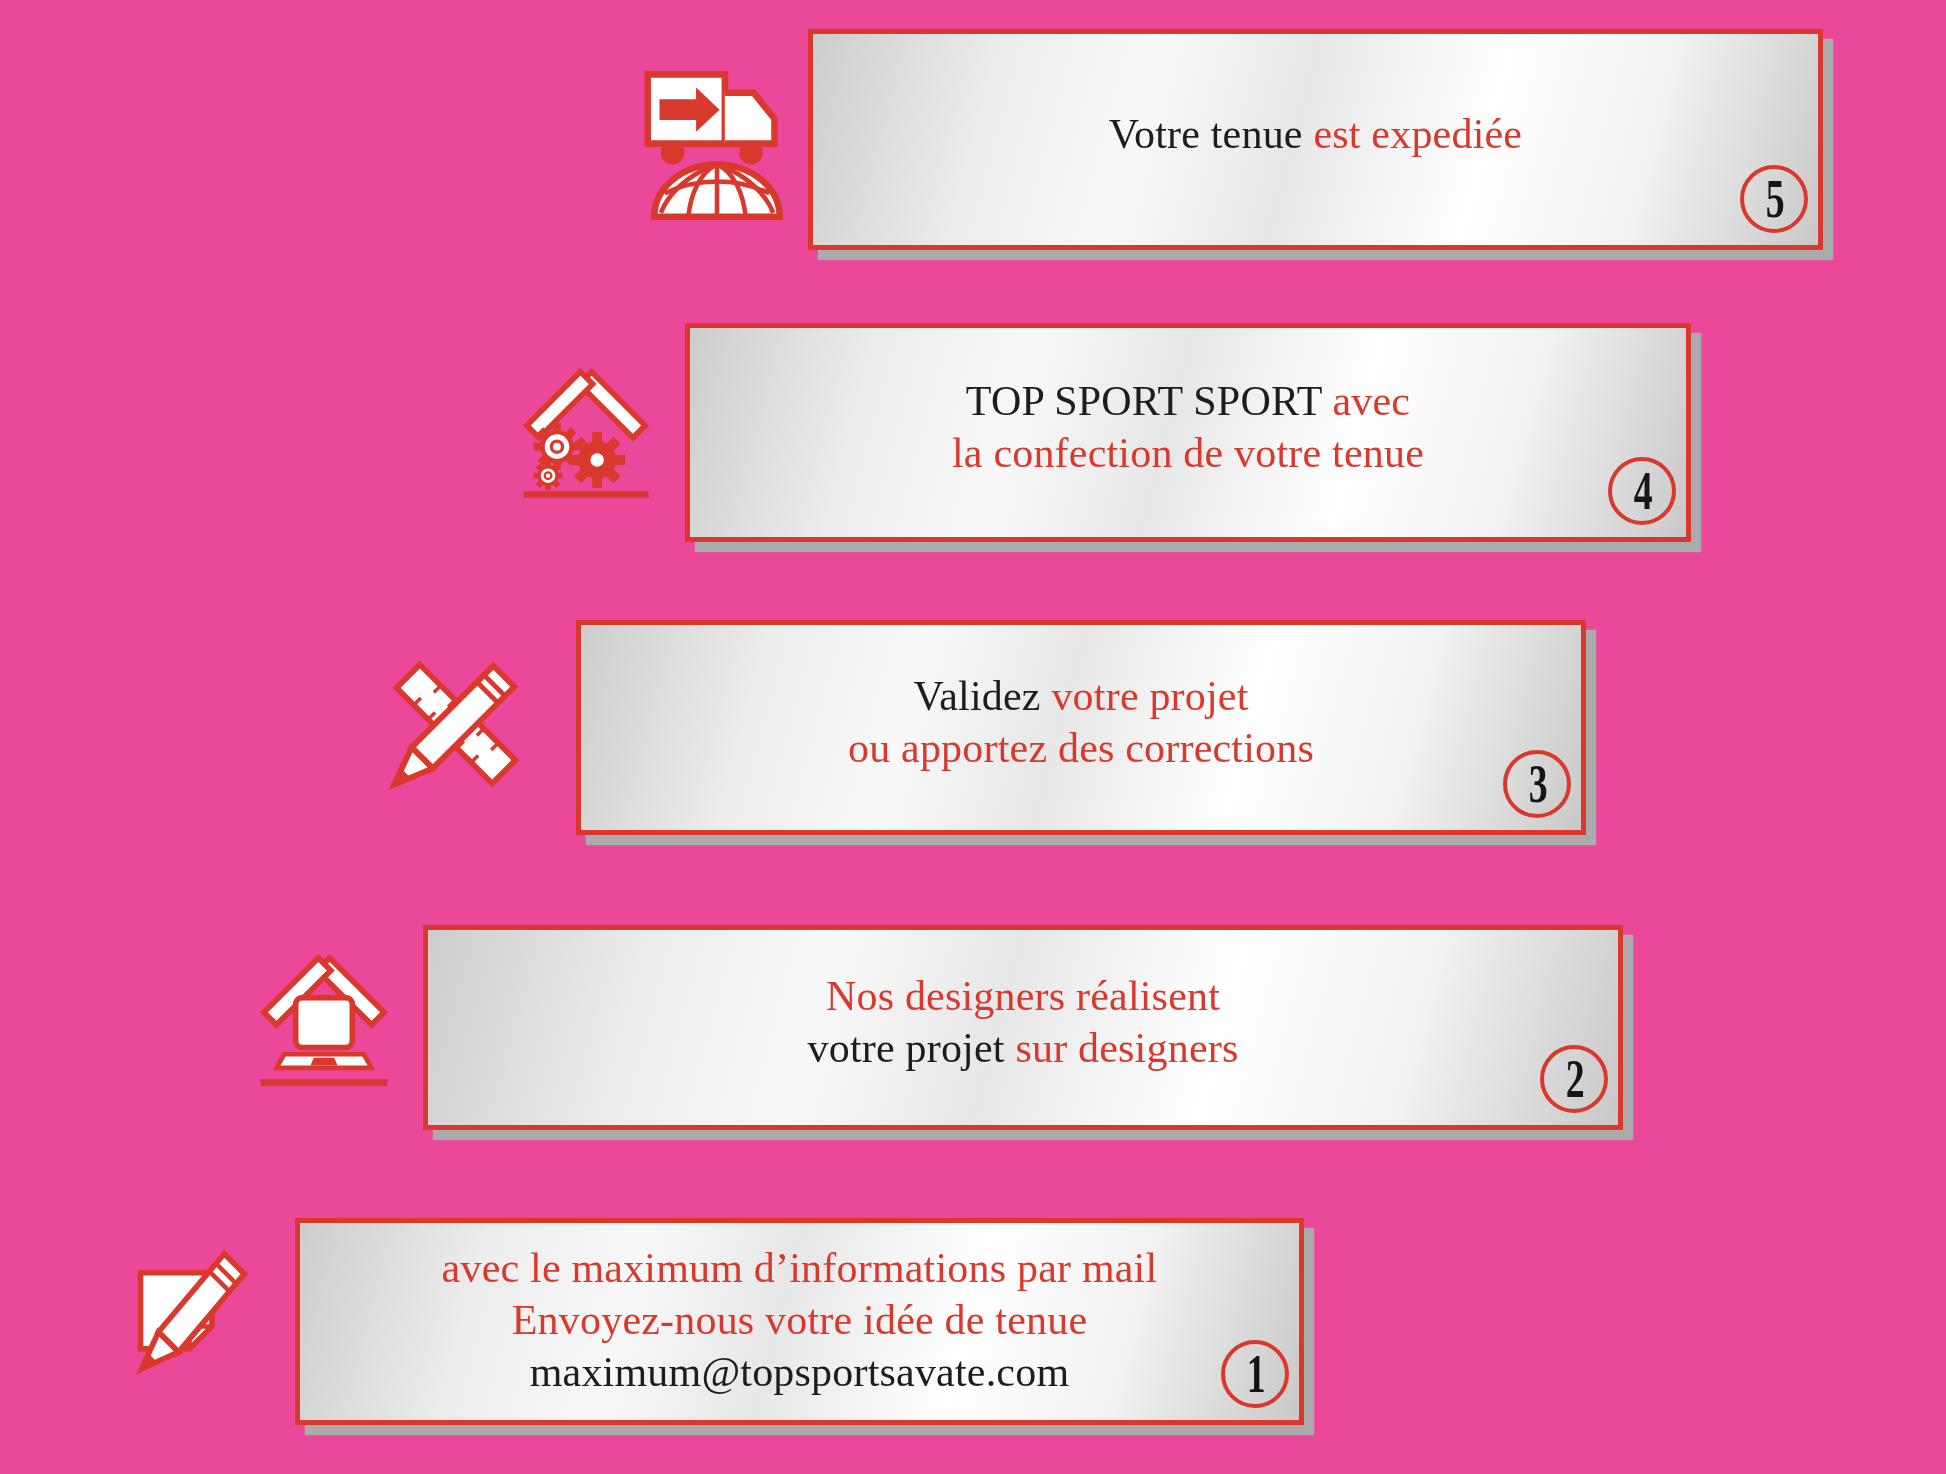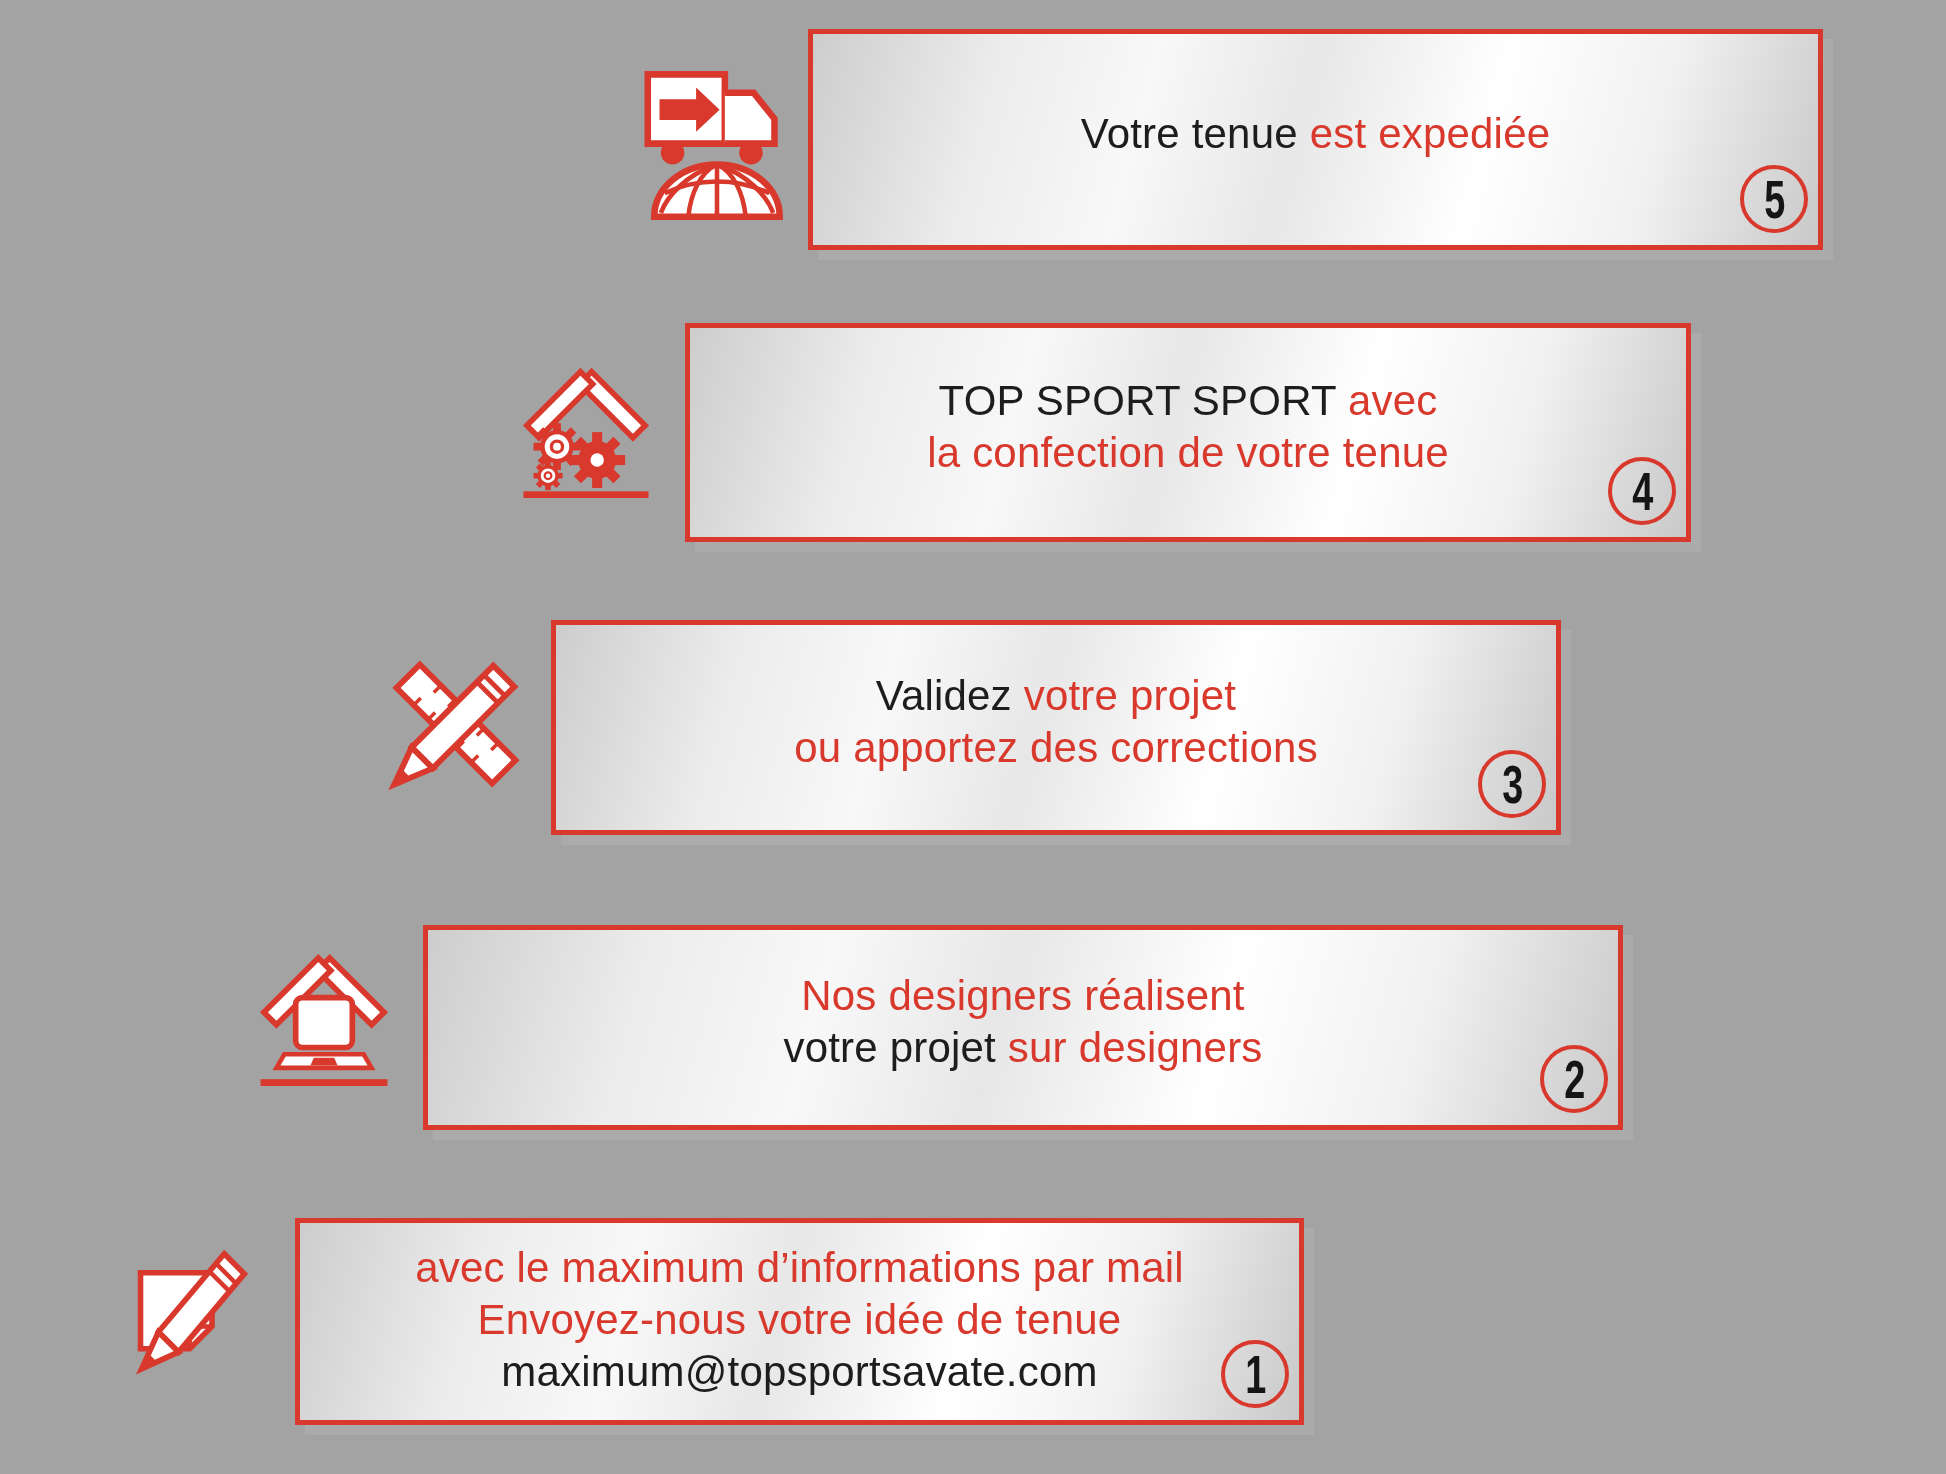--- a/index.html
+++ b/index.html
@@ -1,35 +1,35 @@
 <!DOCTYPE html>
 <html style="--red: #d8392c; --blk: #1d1d1b; --shadow: #ababab;"><head>
 <meta charset="utf-8">
 <style>
   html,body{margin:0;padding:0;background:#ffffff;}
   .stage{
     position:relative;
     width:1946px;height:1474px;
-    background:#a3a3a3;
-    font-family:Liberation Sans, sans-serif;
+    background:#ec4899;
+    font-family:Liberation Serif, serif;
     overflow:hidden;
   }
   .banner{
     position:absolute;
     box-sizing:border-box;
     border:5px solid var(--red);
     background:linear-gradient(105deg,
       #cdcdcd 0%, #ececec 18%, #f8f8f8 33%, #e7e7e7 48%,
       #ffffff 66%, #f1f1f1 82%, #c9c9c9 100%);
     box-shadow:10px 10px 1px var(--shadow);
     display:flex;align-items:center;justify-content:center;
   }
   .banner-5{left:808px;top:29px;width:1015px;height:221px;}
   .banner-4{left:685px;top:323px;width:1006px;height:219px;}
-  .banner-3{left:551px;top:620px;width:1010px;height:215px;}
+  .banner-3{left:576px;top:620px;width:1010px;height:215px;}
   .banner-2{left:423px;top:925px;width:1200px;height:205px;}
   .banner-1{left:295px;top:1218px;width:1009px;height:207px;}
   .banner-text{
     text-align:center;
     font-size:42px;line-height:52px;
     letter-spacing:0.2px;
     transform:translateY(-6px);
   }
   .banner-1 .banner-text{transform:translateY(-2px);}
   .red{color:var(--red);}

